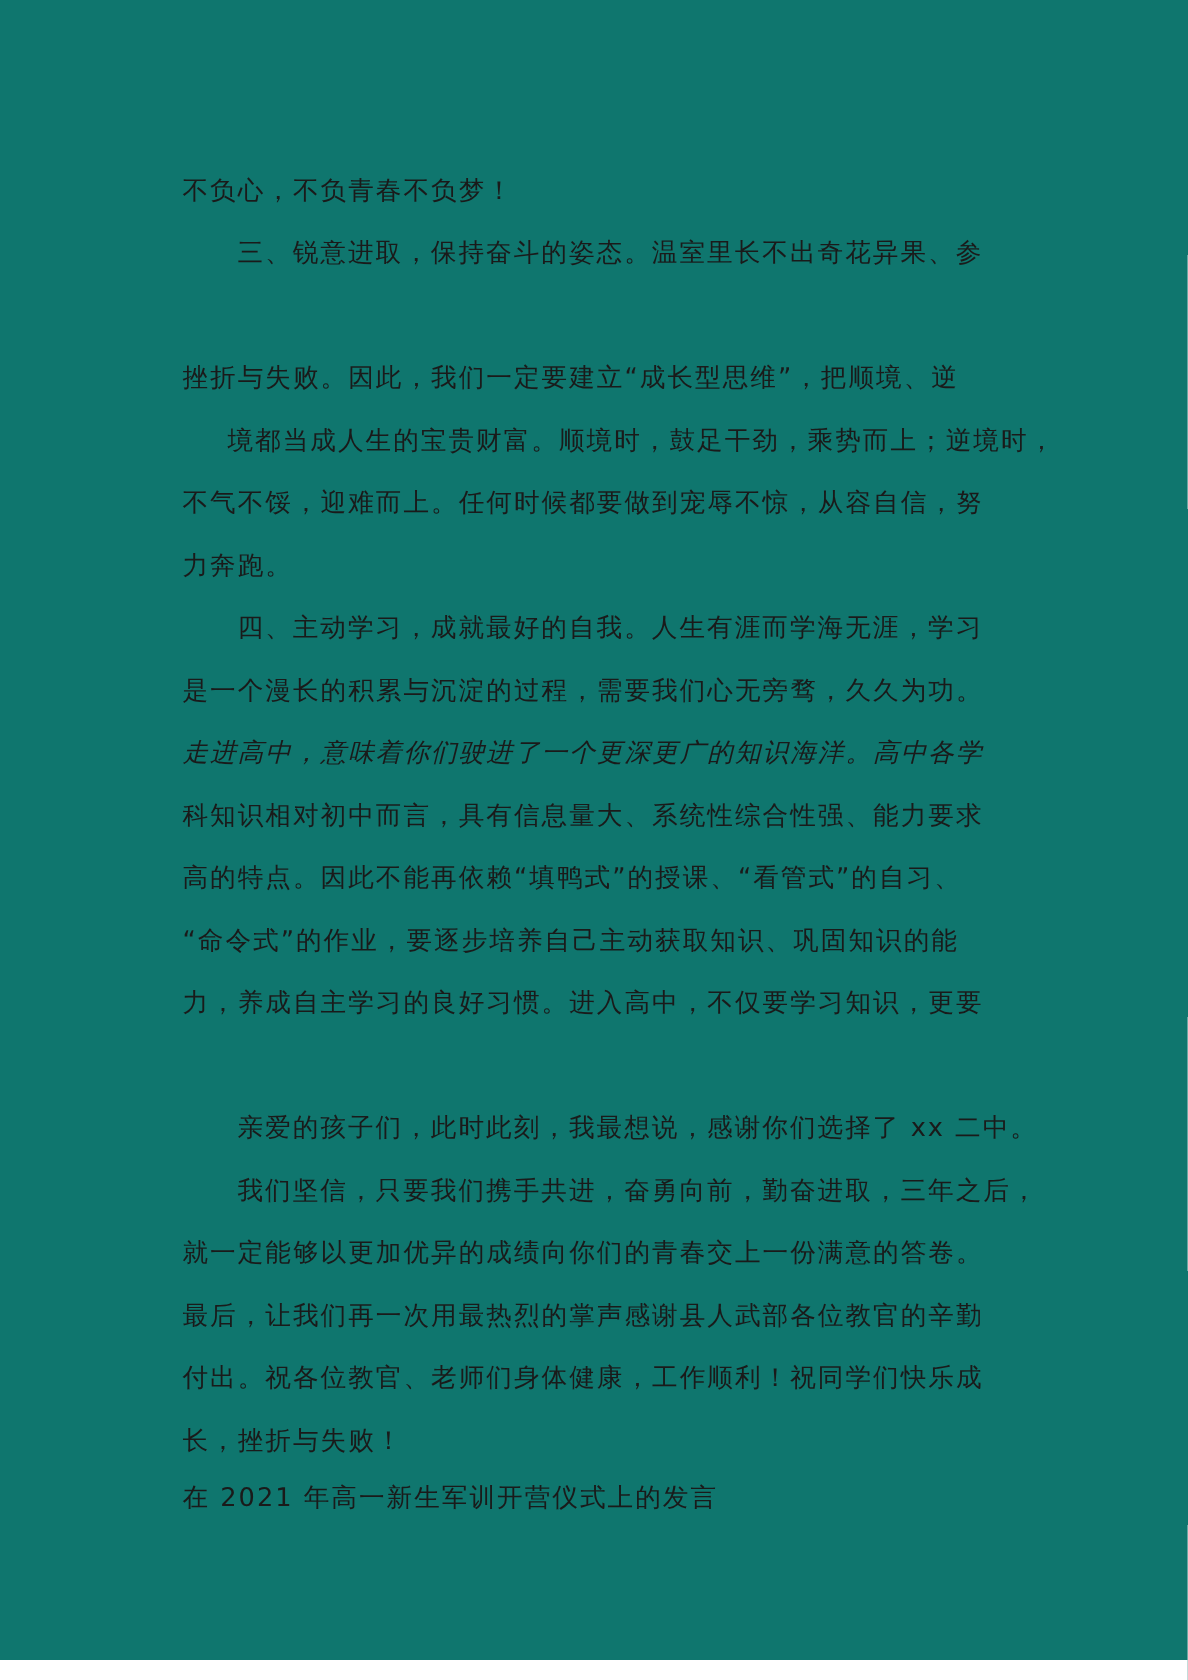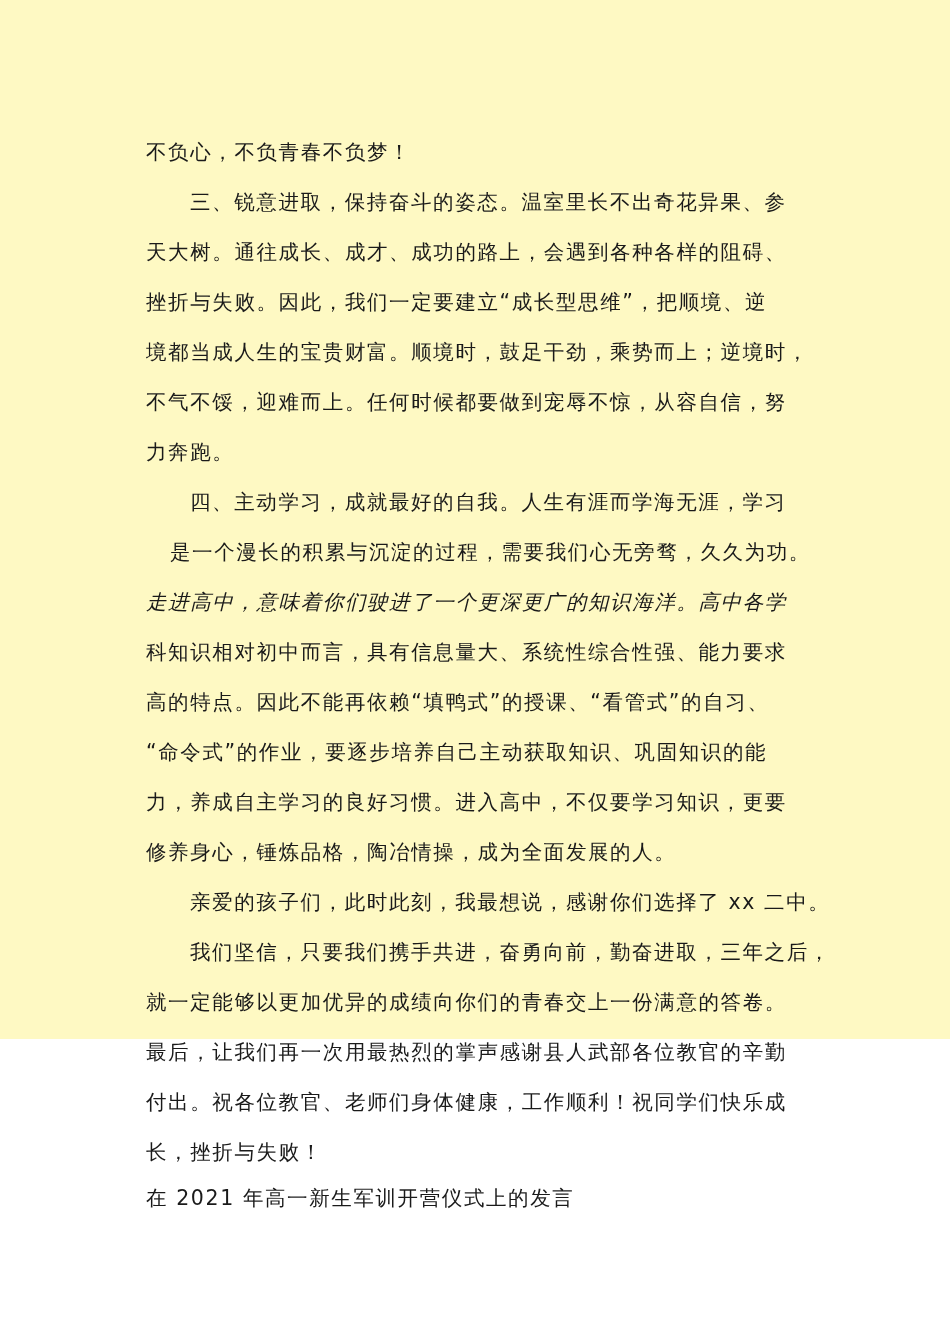--- a/index.html
+++ b/index.html
@@ -13,55 +13,53 @@
       position: relative;
       overflow: hidden;
       font-family: "DejaVu Sans", "Liberation Sans", sans-serif;
       color: #1a1a1a;
     }
     .page {
       position: absolute;
       left: 0;
       top: 0;
       width: 950px;
-      height: 1039px;
-      background: #fef9c3;
+      height: 1328px;
+      background: #0f766e;
     }
     .line {
       position: absolute;
       left: 146px;
       white-space: nowrap;
       font-size: 20.5px;
       letter-spacing: 1.6px;
       line-height: 26px;
       height: 26px;
     }
     .line.indent {
       left: 190px;
     }
   </style>
 </head>
 <body>
 
 <div class="page">
   <div class="line" style="top: 139px;">不负心，不负青春不负梦！</div>
   <div class="line indent" style="top: 189px;">三、锐意进取，保持奋斗的姿态。温室里长不出奇花异果、参</div>
-  <div class="line" style="top: 239px;">天大树。通往成长、成才、成功的路上，会遇到各种各样的阻碍、</div>
   <div class="line" style="top: 289px;">挫折与失败。因此，我们一定要建立“成长型思维”，把顺境、逆</div>
-  <div class="line" style="top: 339px;">境都当成人生的宝贵财富。顺境时，鼓足干劲，乘势而上；逆境时，</div>
+  <div class="line" style="top: 339px; margin-left: 36px;">境都当成人生的宝贵财富。顺境时，鼓足干劲，乘势而上；逆境时，</div>
   <div class="line" style="top: 389px;">不气不馁，迎难而上。任何时候都要做到宠辱不惊，从容自信，努</div>
   <div class="line" style="top: 439px;">力奔跑。</div>
   <div class="line indent" style="top: 489px;">四、主动学习，成就最好的自我。人生有涯而学海无涯，学习</div>
-  <div class="line" style="top: 539px; margin-left: 24px;">是一个漫长的积累与沉淀的过程，需要我们心无旁骛，久久为功。</div>
+  <div class="line" style="top: 539px;">是一个漫长的积累与沉淀的过程，需要我们心无旁骛，久久为功。</div>
   <div class="line" style="top: 589px; font-style: italic;">走进高中，意味着你们驶进了一个更深更广的知识海洋。高中各学</div>
   <div class="line" style="top: 639px;">科知识相对初中而言，具有信息量大、系统性综合性强、能力要求</div>
   <div class="line" style="top: 689px;">高的特点。因此不能再依赖“填鸭式”的授课、“看管式”的自习、</div>
   <div class="line" style="top: 739px;">“命令式”的作业，要逐步培养自己主动获取知识、巩固知识的能</div>
   <div class="line" style="top: 789px;">力，养成自主学习的良好习惯。进入高中，不仅要学习知识，更要</div>
-  <div class="line" style="top: 839px;">修养身心，锤炼品格，陶冶情操，成为全面发展的人。</div>
   <div class="line indent" style="top: 889px;">亲爱的孩子们，此时此刻，我最想说，感谢你们选择了 xx 二中。</div>
   <div class="line" style="top: 939px; margin-left: 44px;">我们坚信，只要我们携手共进，奋勇向前，勤奋进取，三年之后，</div>
   <div class="line" style="top: 989px;">就一定能够以更加优异的成绩向你们的青春交上一份满意的答卷。</div>
   <div class="line" style="top: 1039px;">最后，让我们再一次用最热烈的掌声感谢县人武部各位教官的辛勤</div>
   <div class="line" style="top: 1089px;">付出。祝各位教官、老师们身体健康，工作顺利！祝同学们快乐成</div>
   <div class="line" style="top: 1139px;">长，挫折与失败！</div>
   <div class="line" style="top: 1185px;">在 2021 年高一新生军训开营仪式上的发言</div>
 </div>
 
 </body></html>

